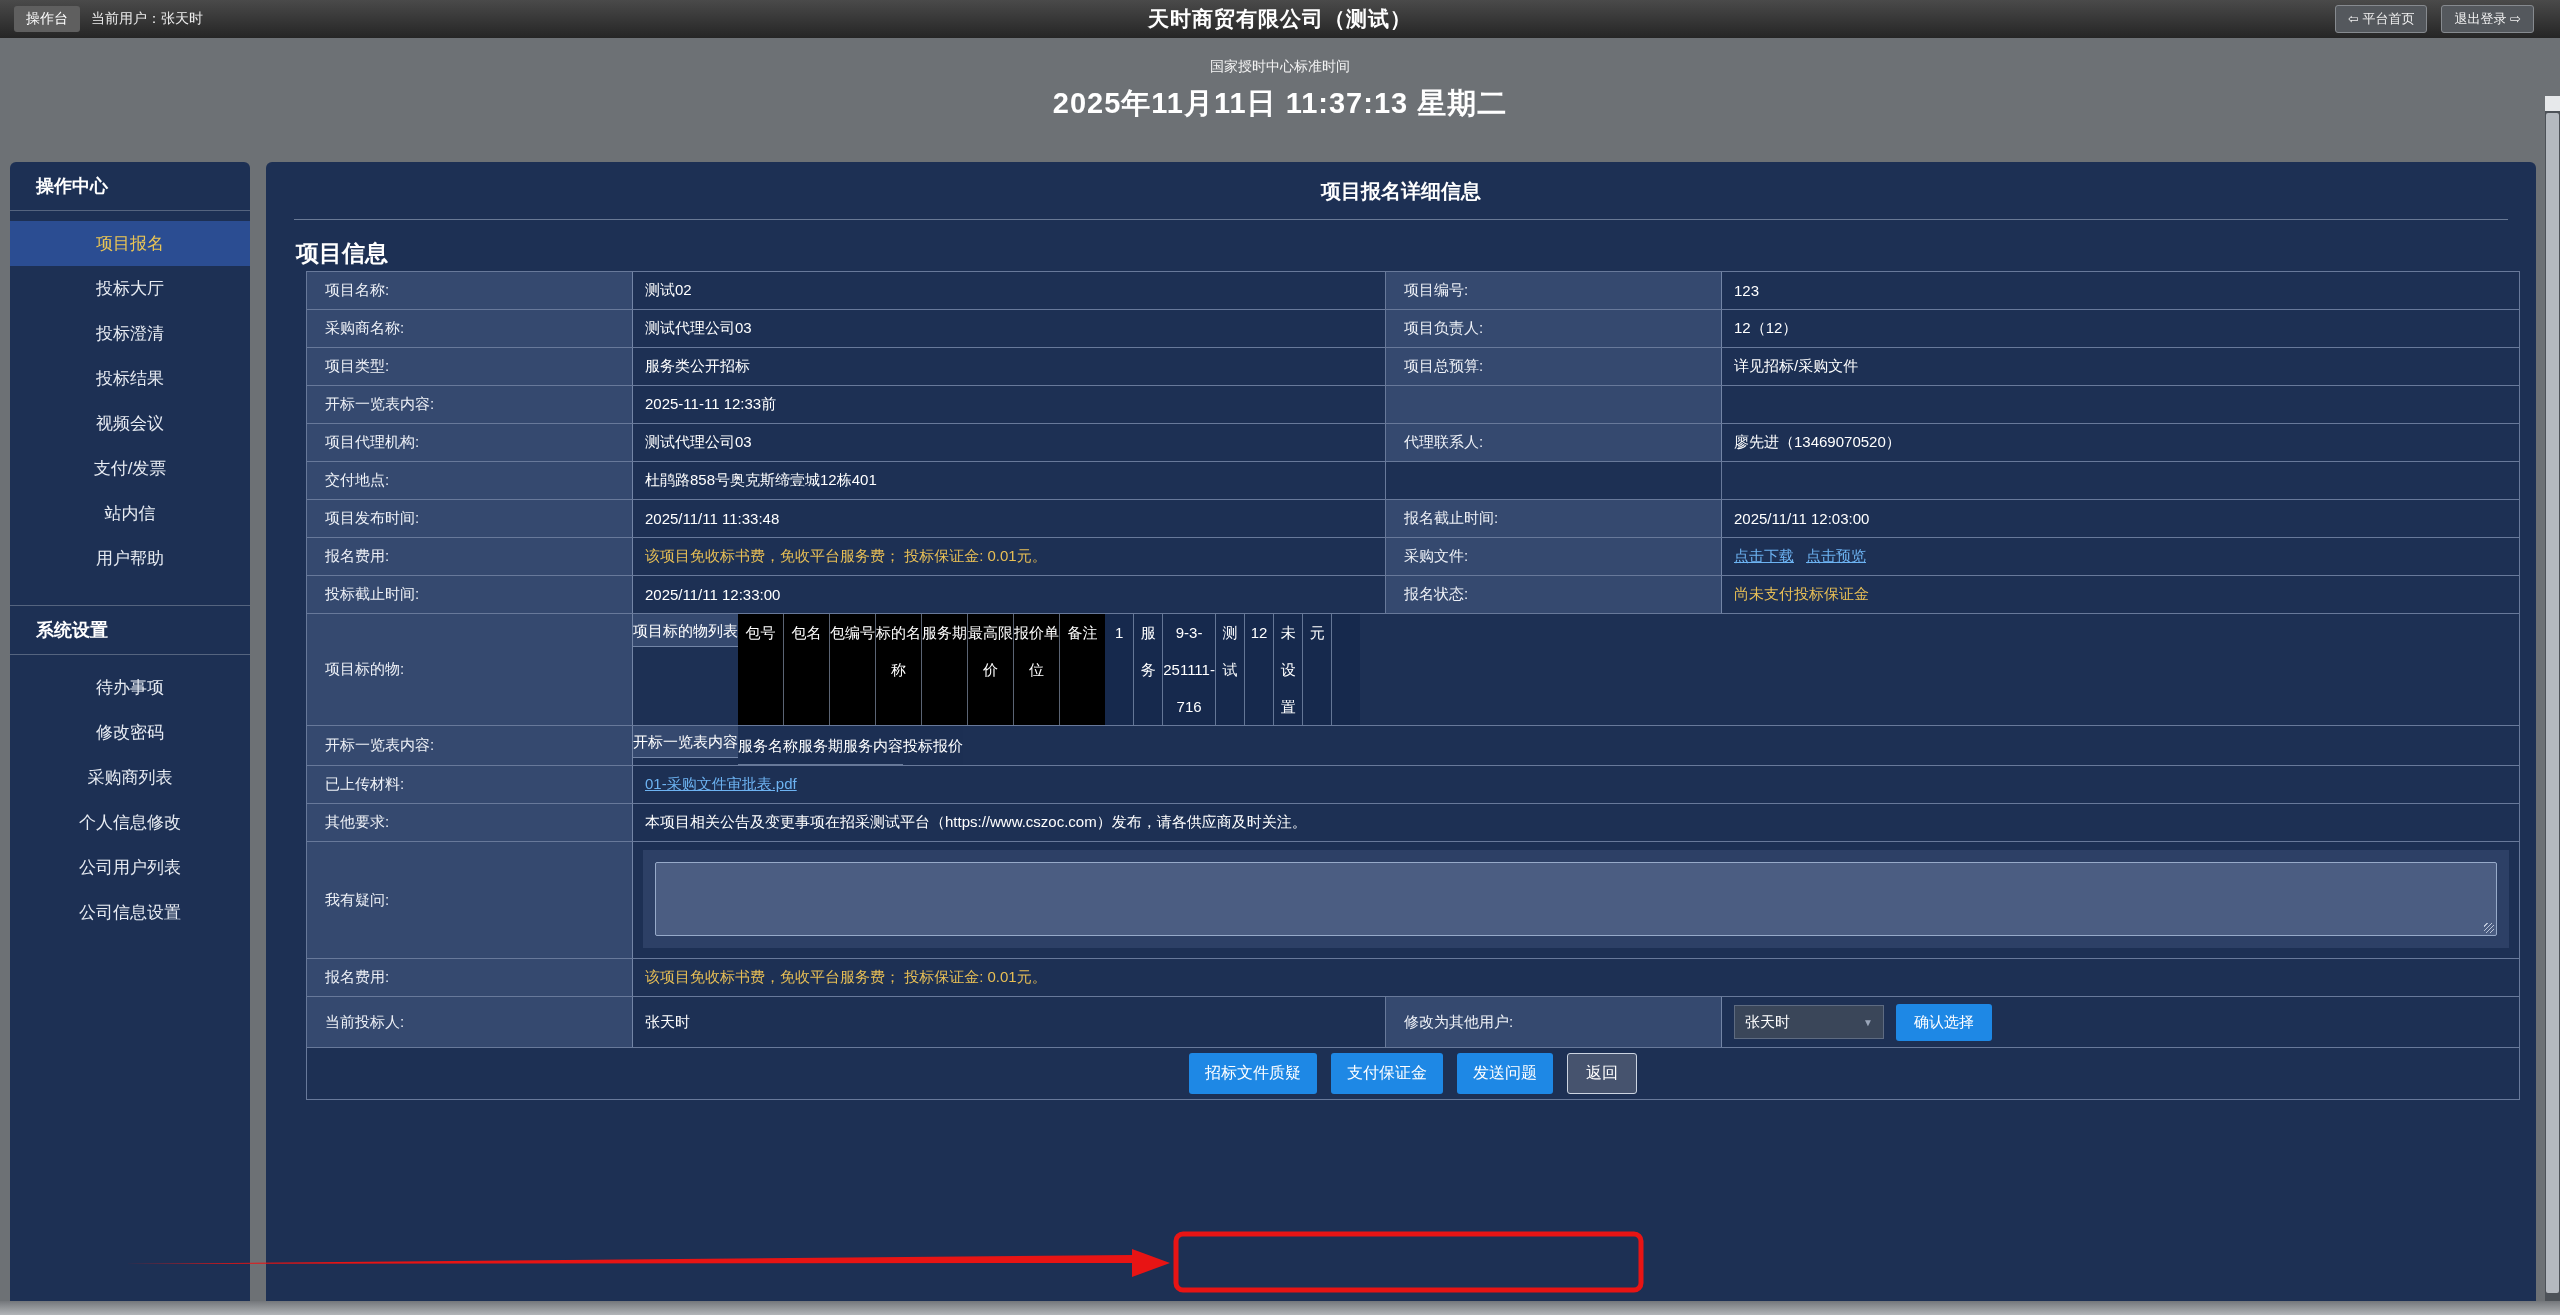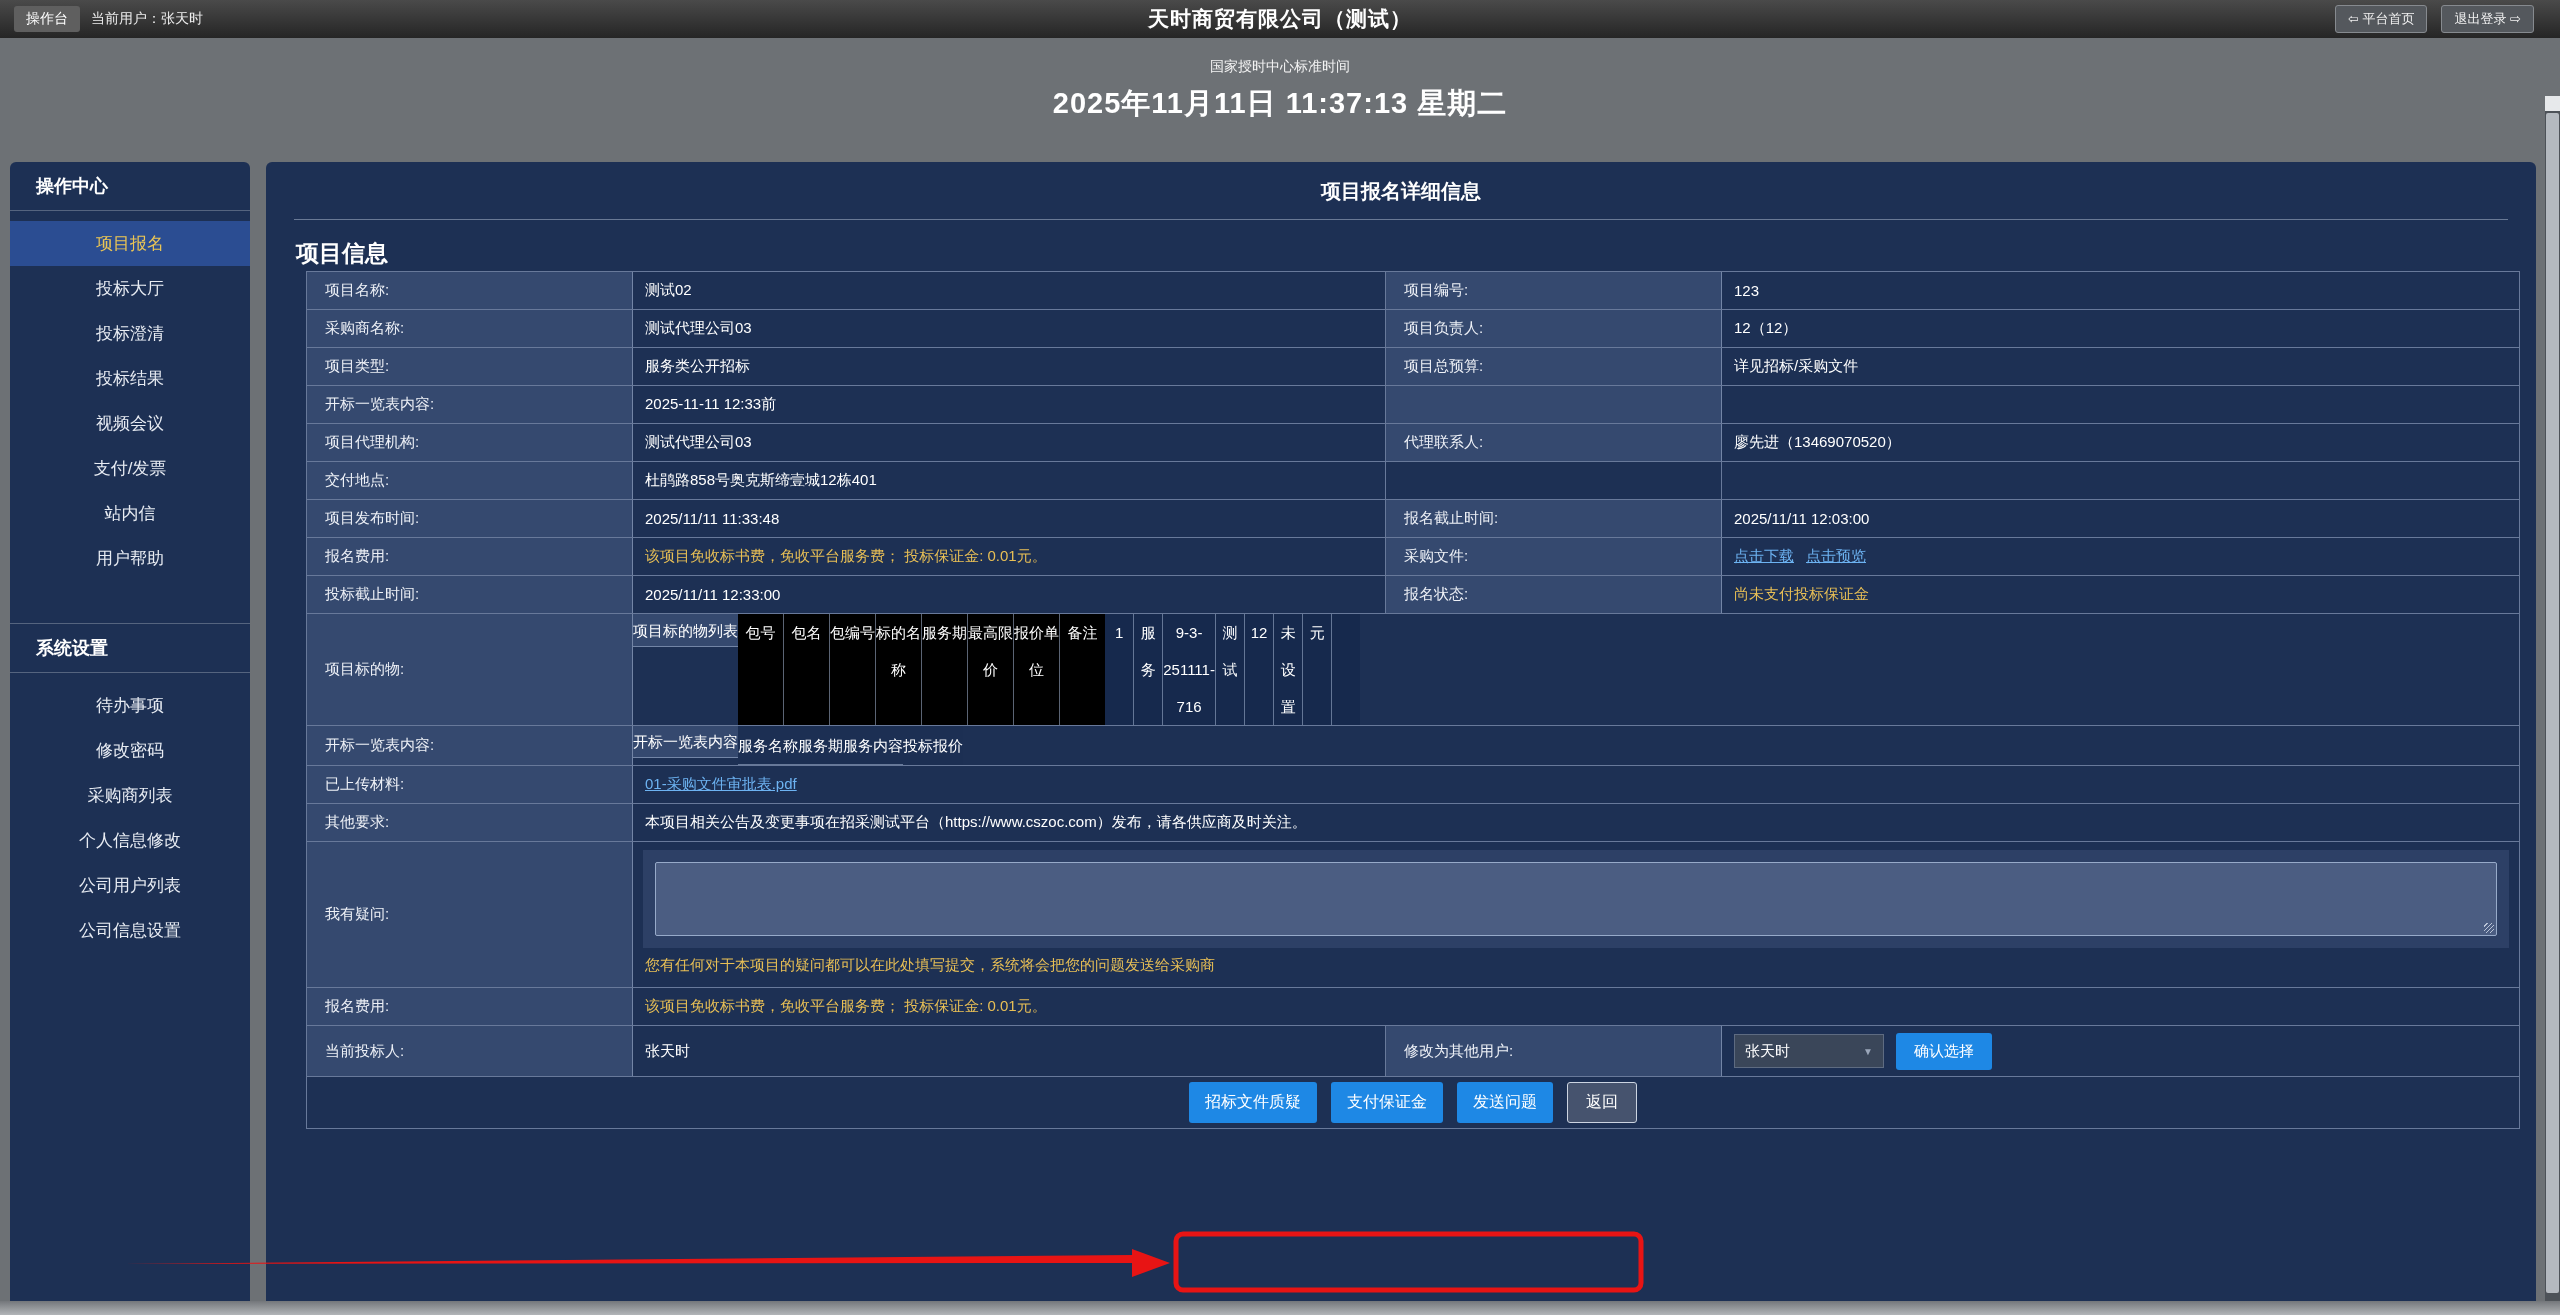--- a/index.html
+++ b/index.html
@@ -20,21 +20,21 @@
   .tb-btn{background:#54585d;color:#f2f2f2;border:1px solid #868a8f;border-radius:3px;padding:4px 12px;font-size:13px;cursor:pointer}
 
   
   .clockband{height:124px;text-align:center;padding-top:20px}
   .clock-label{font-size:14px;color:#f4f4f4}
   .clock-time{font-size:29px;font-weight:bold;margin-top:8px;letter-spacing:1px}
 
   
   .sidebar{position:absolute;left:10px;top:162px;width:240px;height:1140px;background:var(--panel);border-radius:6px 6px 0 0}
   .sb-head{font-size:18px;font-weight:bold;padding-left:26px;line-height:48px;border-bottom:1px solid rgba(255,255,255,.25)}
-  .sb-head.sec2{border-top:1px solid rgba(255,255,255,.25);margin-top:32px}
+  .sb-head.sec2{border-top:1px solid rgba(255,255,255,.25);margin-top:14px}
   .sb-items{padding:10px 0}
   .sb-item{height:45px;line-height:45px;text-align:center;font-size:17px;color:#e8ecf3;cursor:pointer}
   .sb-item.active{background:#2b4d92;color:#ecc654}
 
   
   .panel{position:absolute;left:266px;top:162px;width:2270px;height:1140px;background:var(--panel);border-radius:6px 6px 0 0}
   .p-title{margin:0 28px;text-align:center;font-size:20px;font-weight:bold;padding:16px 0 14px;border-bottom:1px solid rgba(200,210,228,.45)}
   .p-section{margin:18px 0 2px 30px;font-size:23px;font-weight:bold}
 
   
@@ -264,21 +264,20 @@
         <div class="cell vwide">本项目相关公告及变更事项在招采测试平台（https://www.cszoc.com）发布，请各供应商及时关注。</div>
       </div>
 
       <div class="trow">
         <div class="cell lab">我有疑问:</div>
         <div class="cell vwide qcell">
           <div class="qwrap">
             <textarea class="qta" style=""></textarea>
             <div class="qhandle"></div>
           </div>
-          <div class="qhint">您有任何对于本项目的疑问都可以在此处填写提交，系统将会把您的问题发送给采购商</div>
         </div>
       </div>
 
       <div class="trow">
         <div class="cell lab">报名费用:</div>
         <div class="cell vwide yellow">该项目免收标书费，免收平台服务费； 投标保证金: 0.01元。</div>
       </div>
 
       <div class="trow userrow">
         <div class="cell lab">当前投标人:</div>

